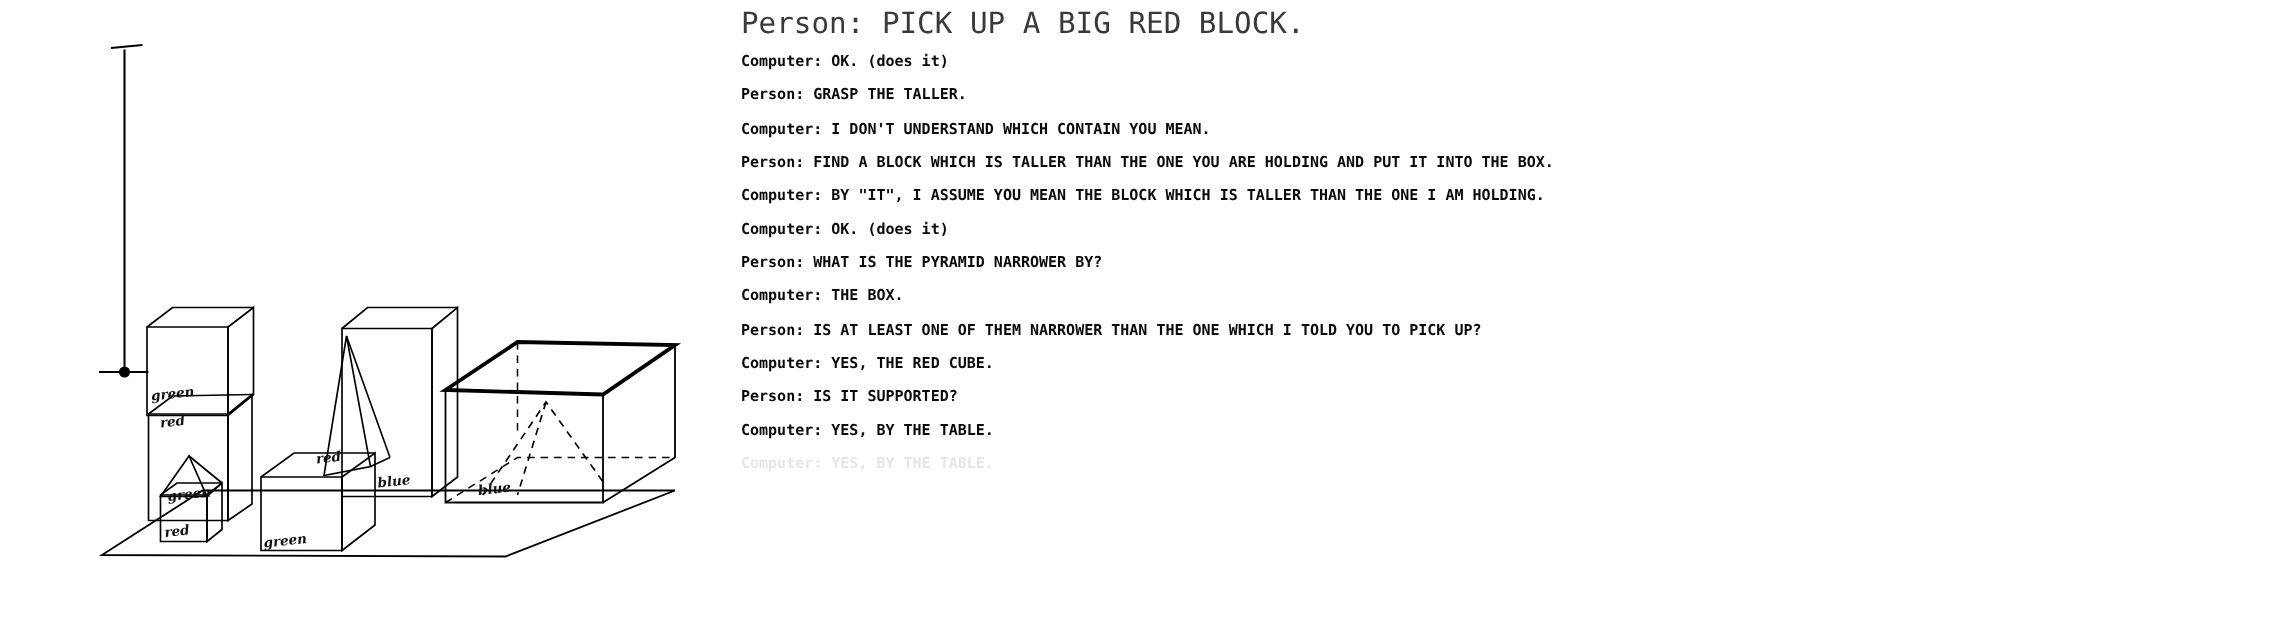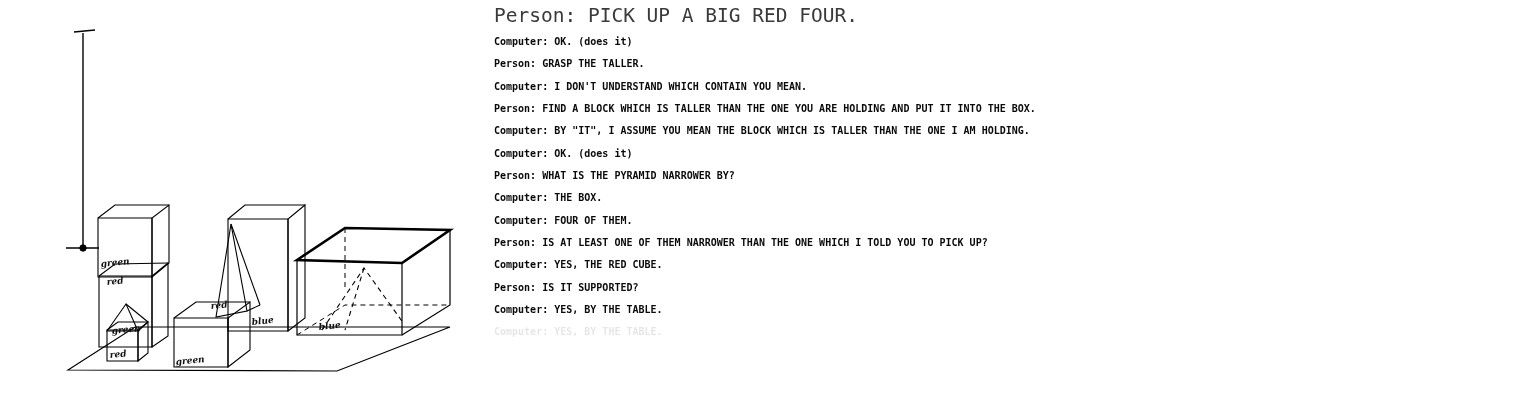--- a/index.html
+++ b/index.html
@@ -148,30 +148,29 @@
       <text class="fig-label" x="110" y="358" transform="rotate(-6 110 358)">red</text>
       <text class="fig-label" x="176" y="365" transform="rotate(-6 176 365)">green</text>
       <text class="fig-label" x="211" y="309" transform="rotate(-6 211 309)">red</text>
       <text class="fig-label" x="252" y="325" transform="rotate(-6 252 325)">blue</text>
       <text class="fig-label" x="319" y="330" transform="rotate(-6 319 330)">blue</text>
     </g>
   </svg>
 </div>
 
 <div id="dialog-panel">
-  <div class="dialog-line headline">Person: PICK UP A BIG RED FOUR.</div>
+  <div class="dialog-line headline">Person: PICK UP A BIG RED BLOCK.</div>
   <div id="dialog-lines">
       <div class="dialog-line body">Computer: OK. (does it)</div>
       <div class="dialog-line body">Person: GRASP THE TALLER.</div>
       <div class="dialog-line body">Computer: I DON'T UNDERSTAND WHICH CONTAIN YOU MEAN.</div>
       <div class="dialog-line body">Person: FIND A BLOCK WHICH IS TALLER THAN THE ONE YOU ARE HOLDING AND PUT IT INTO THE BOX.</div>
       <div class="dialog-line body">Computer: BY "IT", I ASSUME YOU MEAN THE BLOCK WHICH IS TALLER THAN THE ONE I AM HOLDING.</div>
       <div class="dialog-line body">Computer: OK. (does it)</div>
       <div class="dialog-line body">Person: WHAT IS THE PYRAMID NARROWER BY?</div>
       <div class="dialog-line body">Computer: THE BOX.</div>
-      <div class="dialog-line body">Computer: FOUR OF THEM.</div>
       <div class="dialog-line body">Person: IS AT LEAST ONE OF THEM NARROWER THAN THE ONE WHICH I TOLD YOU TO PICK UP?</div>
       <div class="dialog-line body">Computer: YES, THE RED CUBE.</div>
       <div class="dialog-line body">Person: IS IT SUPPORTED?</div>
       <div class="dialog-line body">Computer: YES, BY THE TABLE.</div>
       <div class="dialog-line body clipped">Computer: YES, BY THE TABLE.</div>
     </div>
 </div>
 
 </body></html>

